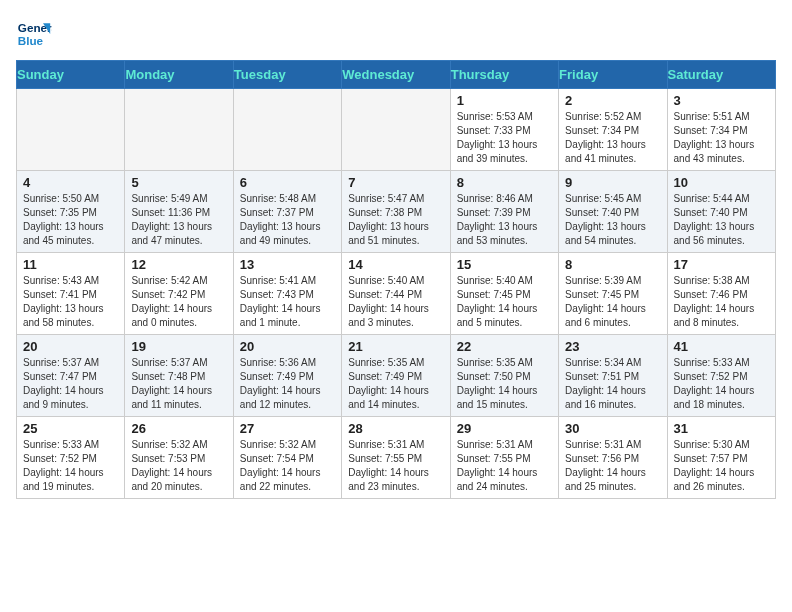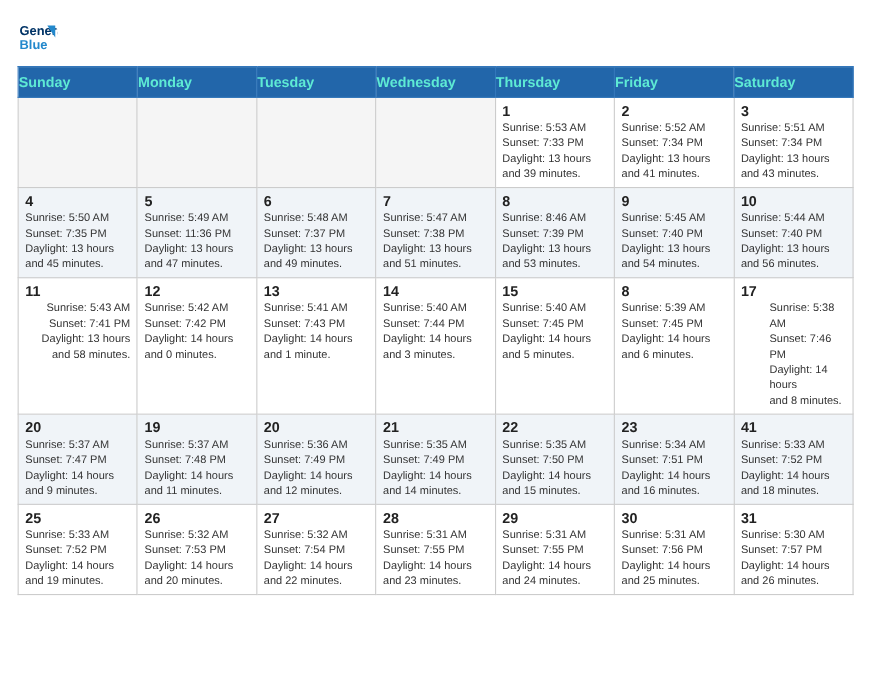--- a/index.html
+++ b/index.html
@@ -184,21 +184,21 @@
           <span class="day-num">10</span>
           <div class="day-detail" style="white-space: pre-line;">Sunrise: 5:44 AM
 Sunset: 7:40 PM
 Daylight: 13 hours
 and 56 minutes.</div>
         </td>
       </tr>
       <tr>
         <td>
           <span class="day-num">11</span>
-          <div class="day-detail" style="white-space: pre-line; text-align: right;">Sunrise: 5:43 AM
+          <div class="day-detail" style="white-space: pre-line;">Sunrise: 5:43 AM
 Sunset: 7:41 PM
 Daylight: 13 hours
 and 58 minutes.</div>
         </td>
         <td>
           <span class="day-num">12</span>
           <div class="day-detail" style="white-space: pre-line;">Sunrise: 5:42 AM
 Sunset: 7:42 PM
 Daylight: 14 hours
 and 0 minutes.</div>
@@ -226,21 +226,21 @@
         </td>
         <td>
           <span class="day-num">8</span>
           <div class="day-detail" style="white-space: pre-line;">Sunrise: 5:39 AM
 Sunset: 7:45 PM
 Daylight: 14 hours
 and 6 minutes.</div>
         </td>
         <td>
           <span class="day-num">17</span>
-          <div class="day-detail" style="white-space: pre-line; margin-left: 26px;">Sunrise: 5:38 AM
+          <div class="day-detail" style="white-space: pre-line;">Sunrise: 5:38 AM
 Sunset: 7:46 PM
 Daylight: 14 hours
 and 8 minutes.</div>
         </td>
       </tr>
       <tr class="row-alt">
         <td>
           <span class="day-num">20</span>
           <div class="day-detail" style="white-space: pre-line;">Sunrise: 5:37 AM
 Sunset: 7:47 PM

